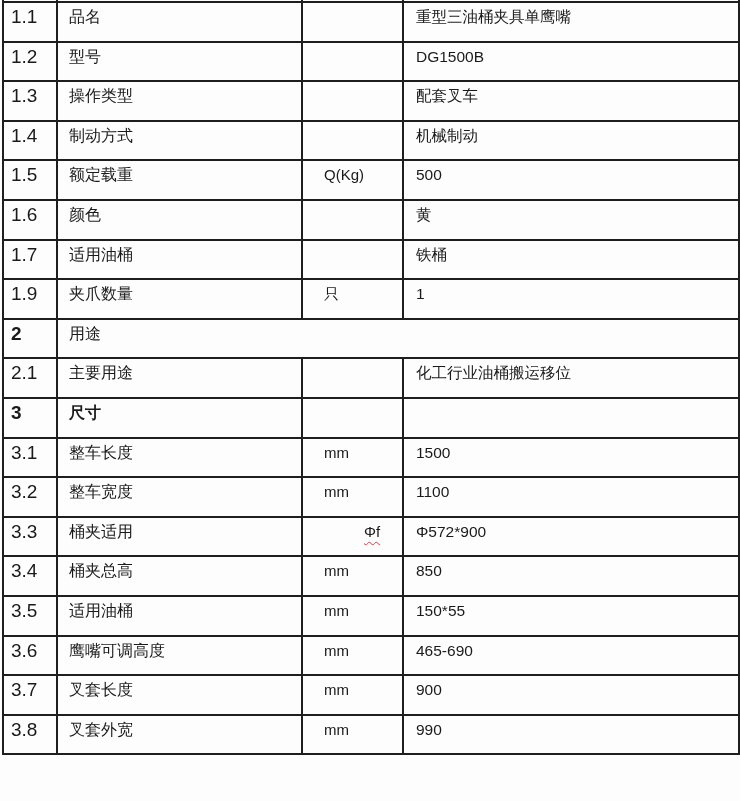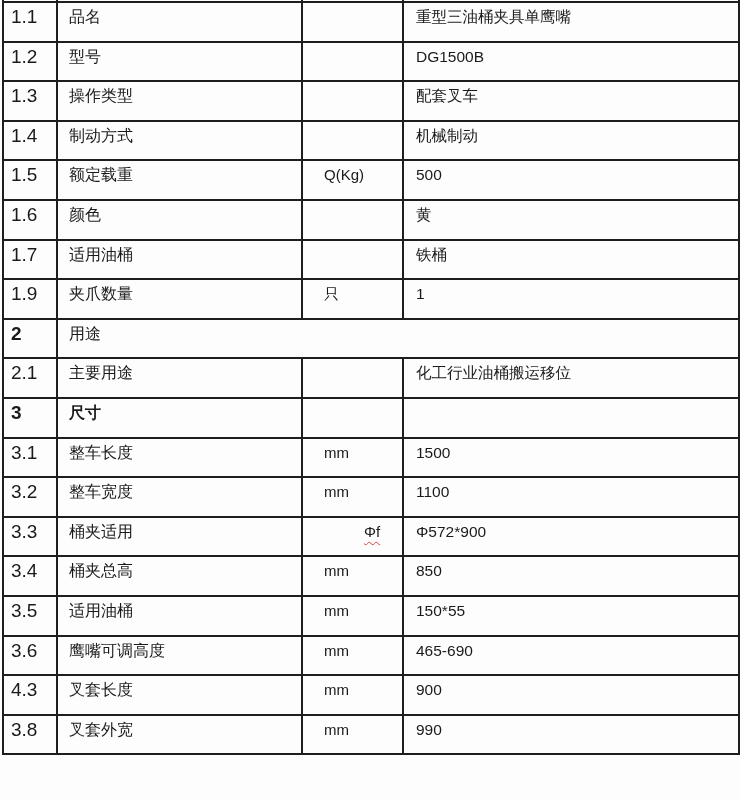--- a/index.html
+++ b/index.html
@@ -167,21 +167,21 @@
           <td class="c-unit"><span>mm</span></td>
           <td class="c-value"><span>150*55</span></td>
         </tr>
         <tr>
           <td class="c-no"><span>3.6</span></td>
           <td class="c-label"><span>鹰嘴可调高度</span></td>
           <td class="c-unit"><span>mm</span></td>
           <td class="c-value"><span>465-690</span></td>
         </tr>
         <tr>
-          <td class="c-no"><span>4.3</span></td>
+          <td class="c-no"><span>3.7</span></td>
           <td class="c-label"><span>叉套长度</span></td>
           <td class="c-unit"><span>mm</span></td>
           <td class="c-value"><span>900</span></td>
         </tr>
         <tr>
           <td class="c-no"><span>3.8</span></td>
           <td class="c-label"><span>叉套外宽</span></td>
           <td class="c-unit"><span>mm</span></td>
           <td class="c-value"><span>990</span></td>
         </tr>

